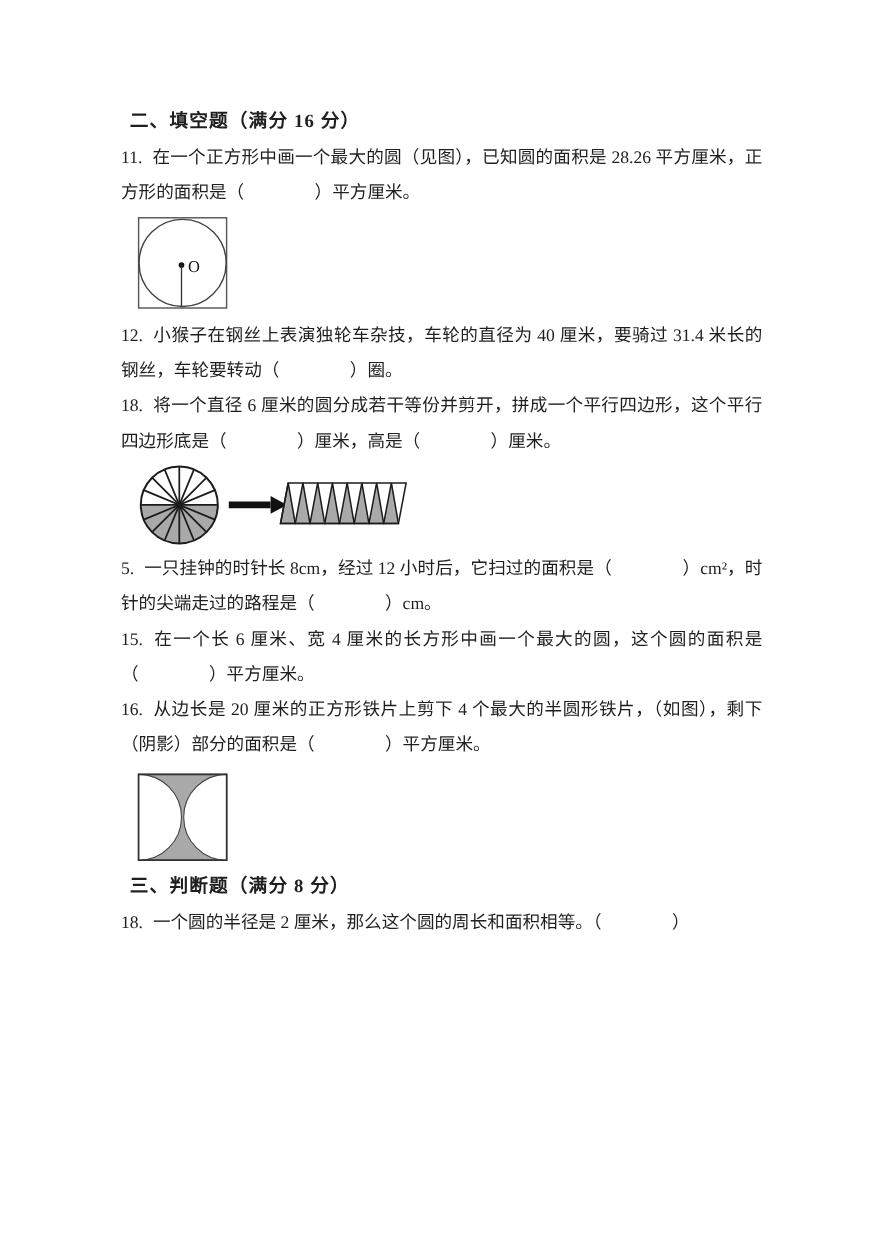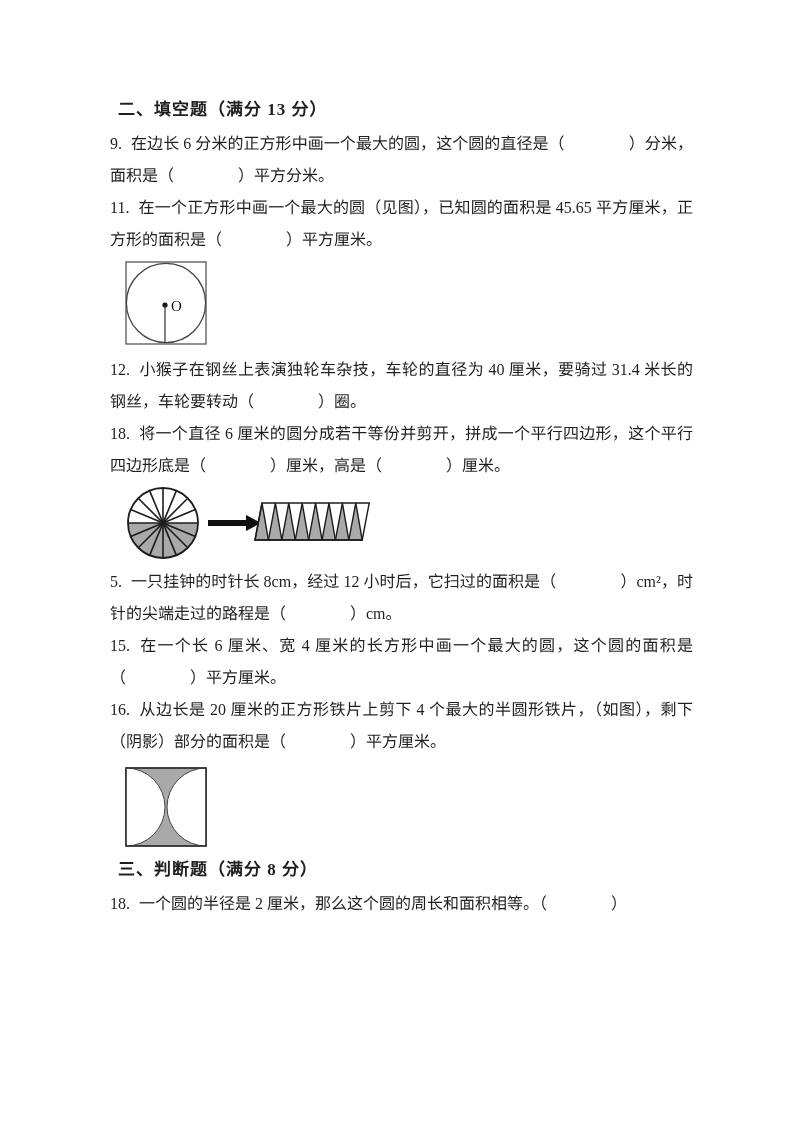--- a/index.html
+++ b/index.html
@@ -38,26 +38,25 @@
   .fig-inscribed   { margin: 4px 0 6px 14px; }
   .fig-transform   { margin: 4px 0 4px 8px;  }
   .fig-semicircles { margin: 8px 0 6px 14px; }
   svg { display: block; }
 </style>
 </head>
 <body>
 
 <div class="content">
 
-  <h2 class="sec-title">二、填空题（满分 13 分）</h2>
-
-  <p class="q"><span class="qnum">9.</span><span>在边长 6 分米的正方形中画一个最大的圆，这个圆的直径是（　　　　）分米，面积是（　　　　）平方分米。</span></p>
+  <h2 class="sec-title">二、填空题（满分 16 分）</h2>
 
 
-  <p class="q"><span class="qnum">11.</span><span>在一个正方形中画一个最大的圆（见图），已知圆的面积是 45.65 平方厘米，正方形的面积是（　　　　）平方厘米。</span></p>
+
+  <p class="q"><span class="qnum">11.</span><span>在一个正方形中画一个最大的圆（见图），已知圆的面积是 28.26 平方厘米，正方形的面积是（　　　　）平方厘米。</span></p>
 
   <div class="fig fig-inscribed">
     <svg width="86" height="88" viewBox="0 0 86 88">
       <rect x="2" y="2" width="80" height="82" fill="#ffffff" stroke="#555555" stroke-width="1.3"></rect>
       <circle cx="42" cy="43" r="39.6" fill="none" stroke="#444444" stroke-width="1.3"></circle>
       <circle cx="41" cy="45" r="2.6" fill="#111111"></circle>
       <line x1="41" y1="45" x2="41" y2="82.5" stroke="#333333" stroke-width="1.2"></line>
       <text x="47" y="51" font-size="15" fill="#111111">O</text>
     </svg>
   </div>

